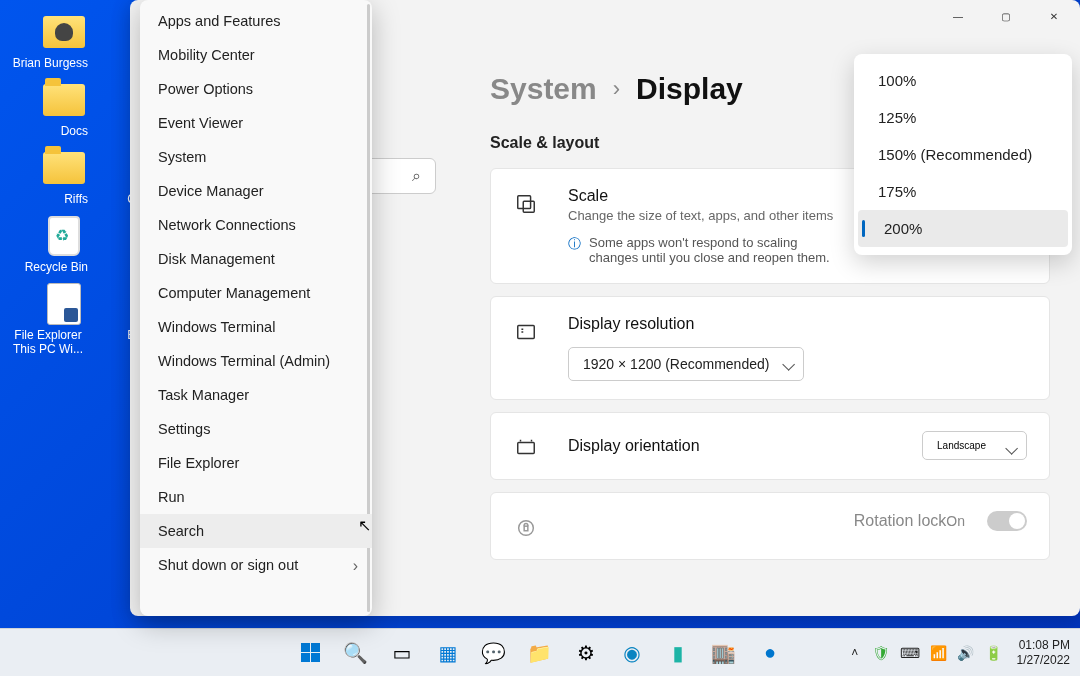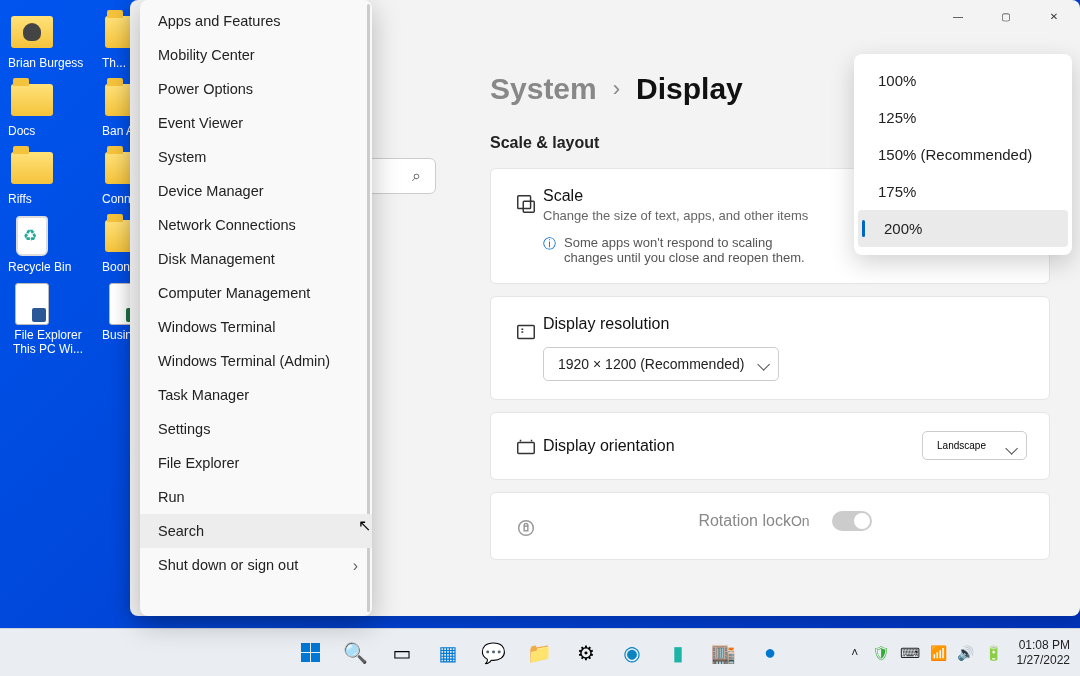--- a/index.html
+++ b/index.html
@@ -2,21 +2,21 @@
 <html><head>
 <meta charset="utf-8">
 <style>
   * { box-sizing: border-box; margin: 0; padding: 0; font-family: "Segoe UI", sans-serif; }
   body { width: 1080px; height: 676px; overflow: hidden; position: relative; background: #0033cc; }
 
   
   .desktop { position: absolute; inset: 0; background: linear-gradient(135deg, #0055ee 0%, #0033bb 100%); }
   .desktop-icons { position: absolute; top: 10px; left: 8px; display: flex; flex-direction: column; gap: 8px; }
   .icon-col2 { position: absolute; top: 10px; left: 102px; display: flex; flex-direction: column; gap: 8px; }
-  .d-icon { width: 80px; display: flex; flex-direction: column; align-items: flex-start; gap: 2px; color: #fff; font-size: 12px; text-align: center; cursor: pointer; }
+  .d-icon { width: 80px; display: flex; flex-direction: column; align-items: flex-end; gap: 2px; color: #fff; font-size: 12px; text-align: center; cursor: pointer; }
   .d-icon .glyph { width: 48px; height: 44px; display: flex; align-items: center; justify-content: center; }
   .folder { width: 42px; height: 32px; background: linear-gradient(#ffe27a,#f5c33b); border-radius: 3px; position: relative; }
   .folder::before { content:""; position:absolute; top:-6px; left:2px; width:16px; height:8px; background:#f5c33b; border-radius:2px 2px 0 0; }
   .user-icon { width:42px; height:32px; background:linear-gradient(#ffe27a,#f5c33b); border-radius:3px; display:flex; align-items:center; justify-content:center; }
   .user-icon::after { content:""; width:18px; height:18px; background:#444; border-radius:50% 50% 40% 40%; }
   .bin { width:32px; height:40px; background:#fff; border-radius:4px 4px 6px 6px; border:2px solid #ddd; position:relative; }
   .bin::after { content:"♻"; position:absolute; top:8px; left:5px; color:#2a9; font-size:16px; }
   .doc { width:34px; height:42px; background:#fff; border:1px solid #bbb; border-radius:3px; position:relative; }
   .doc::after { content:""; position:absolute; bottom:2px; right:2px; width:14px; height:14px; background:#2b5797; border-radius:2px; }
   .xls { width:34px; height:42px; background:#fff; border:1px solid #bbb; border-radius:3px; position:relative; }
@@ -28,34 +28,34 @@
   .winbtn { width:44px; height:30px; display:flex; align-items:center; justify-content:center; color:#333; font-size:10px; cursor:pointer; border-radius:4px; }
   .settings-body { flex:1; display:flex; }
   .left-pane { width:320px; padding:16px; }
   .searchbox { margin-top:110px; width:290px; height:36px; border:1px solid #ccc; border-radius:6px; background:#fff; display:flex; align-items:center; justify-content:flex-end; padding:0 14px; }
   .right-pane { flex:1; padding:40px 30px 0 40px; overflow:hidden; }
   .breadcrumb { display:flex; align-items:center; gap:16px; margin-bottom:28px; }
   .bc-parent { font-size:30px; font-weight:600; color:#888; cursor:pointer; }
   .bc-sep { font-size:22px; color:#888; }
   .bc-current { font-size:30px; font-weight:700; color:#111; }
   .section-title { font-size:16px; font-weight:600; color:#222; margin-bottom:16px; }
-  .card { background:#fff; border:1px solid #e5e5e5; border-radius:6px; padding:18px 22px; margin-bottom:12px; display:flex; align-items:flex-start; gap:4px; }
+  .card { background:#fff; border:1px solid #e5e5e5; border-radius:6px; padding:18px 22px; margin-bottom:12px; display:flex; align-items:flex-start; gap:29px; }
   .card-icon { width:26px; height:26px; margin-top:4px; color:#333; flex-shrink:0; display:flex; align-items:center; justify-content:center; }
   .card-body { flex:1; }
   .card-title { font-size:16px; color:#111; }
   .card-title.disabled { color:#888; }
   .card-sub { font-size:13px; color:#666; margin-top:2px; line-height:1.4; max-width:300px; }
   .info-note { font-size:13px; color:#555; margin-top:10px; display:flex; gap:8px; max-width:280px; }
   .info-note::before { content:"ⓘ"; color:#0067c0; font-size:13px; }
   .dropdown { margin-top:14px; border:1px solid #ccc; border-radius:5px; padding:8px 34px 8px 14px; font-size:14px; color:#222; display:inline-block; position:relative; cursor:pointer; background:#fff; }
   .dropdown::after { content:""; position:absolute; right:12px; top:14px; width:8px; height:8px; border-right:1.5px solid #555; border-bottom:1.5px solid #555; transform:rotate(45deg) translateY(-3px); }
   .orient-row { display:flex; align-items:center; justify-content:space-between; }
   .orient-dd { border:1px solid #ccc; border-radius:5px; padding:8px 40px 8px 14px; font-size:10px; position:relative; cursor:pointer; background:#fff; }
   .orient-dd::after { content:""; position:absolute; right:12px; top:14px; width:8px; height:8px; border-right:1.5px solid #555; border-bottom:1.5px solid #555; transform:rotate(45deg) translateY(-3px); }
-  .toggle-row { display:flex; align-items:center; justify-content:center; width:100%; }
+  .toggle-row { display:flex; align-items:center; justify-content:flex-end; width:100%; }
   .toggle-label { font-size:14px; color:#888; margin-right:12px; }
   .toggle { width:40px; height:20px; border-radius:10px; background:#ccc; position:relative; cursor:pointer; }
   .toggle::after { content:""; position:absolute; right:2px; top:2px; width:16px; height:16px; background:#fff; border-radius:50%; }
 
   
   .scale-flyout { position:absolute; top:54px; right:8px; width:218px; background:#fff; border-radius:8px; box-shadow:0 8px 24px rgba(0,0,0,.18); padding:8px 4px; z-index:30; }
   .scale-opt { padding:10px 20px; font-size:15px; color:#222; border-radius:4px; cursor:pointer; position:relative; }
   .scale-opt.selected { background:#eaeaea;padding-left:26px; }
   .scale-opt.selected::before { content:""; position:absolute; left:4px; top:10px; bottom:10px; width:3px; background:#0067c0; border-radius:2px; }
 

